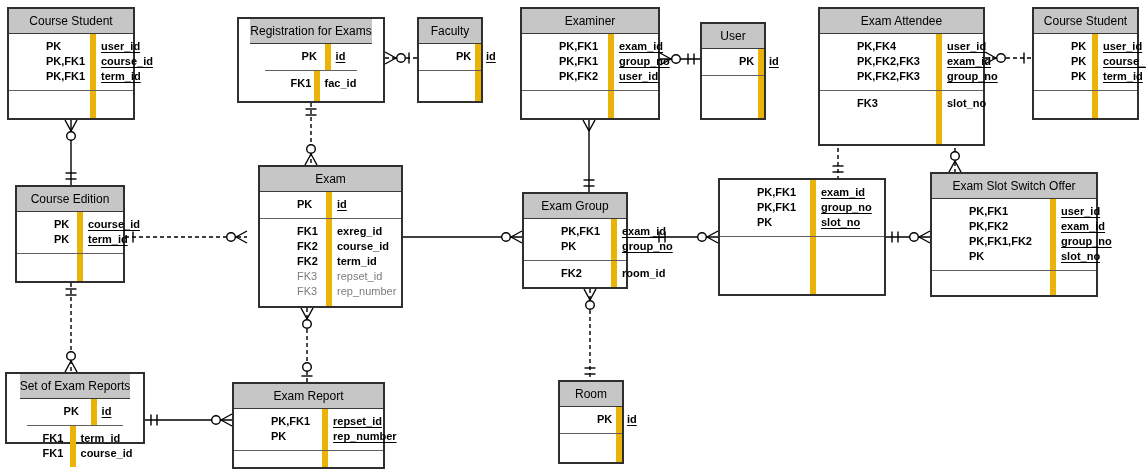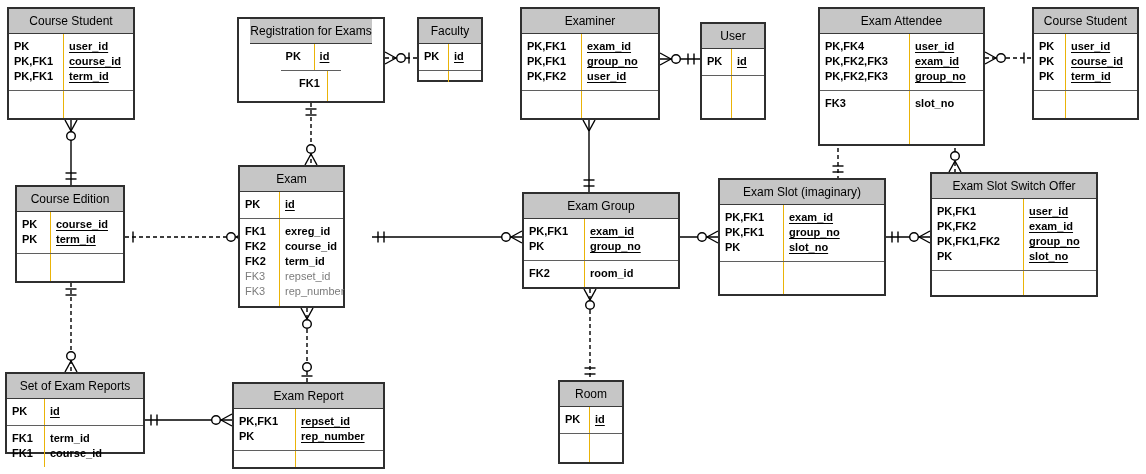--- a/index.html
+++ b/index.html
@@ -17,21 +17,21 @@
   }
   .ent-header {
     height:25px; line-height:24px; flex:0 0 25px;
     background:#c6c6c6; border-bottom:1px solid #3a3a3a;
     text-align:center; font-size:12px; color:#000;
     white-space:nowrap; overflow:hidden;
   }
   .sec { display:flex; flex-direction:row; align-items:stretch; }
   .sec:not(:last-child) { border-bottom:1px solid #5f5f5f; }
   .sec:last-child { flex:1 1 auto; }
-  .keys { border-right:1px solid #eab308; padding:5px 0 6px 0; flex:0 0 auto; }
+  .keys { border-right:6px solid #eab308; padding:5px 0 6px 0; flex:0 0 auto;margin-left:32px; }
   .attrs { flex:1 1 auto; padding:5px 12px 6px 0; }
   .keys div, .attrs div {
     height:15px; line-height:15px; font-size:11px; font-weight:bold;
     color:#000; padding-left:5px; white-space:nowrap;
   }
   .attrs div.u { text-decoration:underline; text-underline-offset:2px; }
   .keys div.muted, .attrs div.muted { font-weight:normal; color:#7c7c7c; }
 </style>
 </head>
 <body>
@@ -188,23 +188,26 @@
           <div>PK</div>
         </div>
         <div class="attrs">
           <div class="u">id</div>
         </div>
       </div>
       <div class="sec">
         <div class="keys" style="width: 34px;">
           <div>FK1</div>
         </div>
-      </div>
-    </div>
-    <div class="ent" style="left: 417px; top: 17px; width: 66px; height: 65px;">
+        <div class="attrs">
+          <div class="">fac_id</div>
+        </div>
+      </div>
+    </div>
+    <div class="ent" style="left: 417px; top: 17px; width: 66px; height: 86px;">
       <div class="ent-header">Faculty</div>
       <div class="sec">
         <div class="keys" style="width: 30px;">
           <div>PK</div>
         </div>
         <div class="attrs">
           <div class="u">id</div>
         </div>
       </div>
       <div class="sec">
@@ -298,21 +301,21 @@
         <div class="attrs">
           <div class="u">course_id</div>
           <div class="u">term_id</div>
         </div>
       </div>
       <div class="sec">
         <div class="keys" style="width: 34px;"></div>
         <div class="attrs"></div>
       </div>
     </div>
-    <div class="ent" style="left: 238px; top: 165px; width: 107px; height: 143px;">
+    <div class="ent" style="left: 258px; top: 165px; width: 145px; height: 143px;">
       <div class="ent-header">Exam</div>
       <div class="sec">
         <div class="keys" style="width: 40px;">
           <div>PK</div>
         </div>
         <div class="attrs">
           <div class="u">id</div>
         </div>
       </div>
       <div class="sec">
@@ -325,21 +328,21 @@
         </div>
         <div class="attrs">
           <div class="">exreg_id</div>
           <div class="">course_id</div>
           <div class="">term_id</div>
           <div class=" muted">repset_id</div>
           <div class=" muted">rep_number</div>
         </div>
       </div>
     </div>
-    <div class="ent" style="left: 522px; top: 192px; width: 158px; height: 97px;">
+    <div class="ent" style="left: 522px; top: 192px; width: 106px; height: 97px;">
       <div class="ent-header">Exam Group</div>
       <div class="sec">
         <div class="keys" style="width: 61px;">
           <div>PK,FK1</div>
           <div>PK</div>
         </div>
         <div class="attrs">
           <div class="u">exam_id</div>
           <div class="u">group_no</div>
         </div>
@@ -347,21 +350,20 @@
       <div class="sec">
         <div class="keys" style="width: 61px;">
           <div>FK2</div>
         </div>
         <div class="attrs">
           <div class="">room_id</div>
         </div>
       </div>
     </div>
     <div class="ent" style="left: 718px; top: 178px; width: 168px; height: 118px;">
-      <div class="ent-header">Exam Slot (imaginary)</div>
       <div class="sec">
         <div class="keys" style="width: 64px;">
           <div>PK,FK1</div>
           <div>PK,FK1</div>
           <div>PK</div>
         </div>
         <div class="attrs">
           <div class="u">exam_id</div>
           <div class="u">group_no</div>
           <div class="u">slot_no</div>
@@ -386,21 +388,21 @@
           <div class="u">exam_id</div>
           <div class="u">group_no</div>
           <div class="u">slot_no</div>
         </div>
       </div>
       <div class="sec">
         <div class="keys" style="width: 92px;"></div>
         <div class="attrs"></div>
       </div>
     </div>
-    <div class="ent" style="left: 5px; top: 372px; width: 140px; height: 82px;">
+    <div class="ent" style="left: 5px; top: 372px; width: 140px; height: 72px; align-items: center;">
       <div class="ent-header">Set of Exam Reports</div>
       <div class="sec">
         <div class="keys" style="width: 38px;">
           <div>PK</div>
         </div>
         <div class="attrs">
           <div class="u">id</div>
         </div>
       </div>
       <div class="sec">

